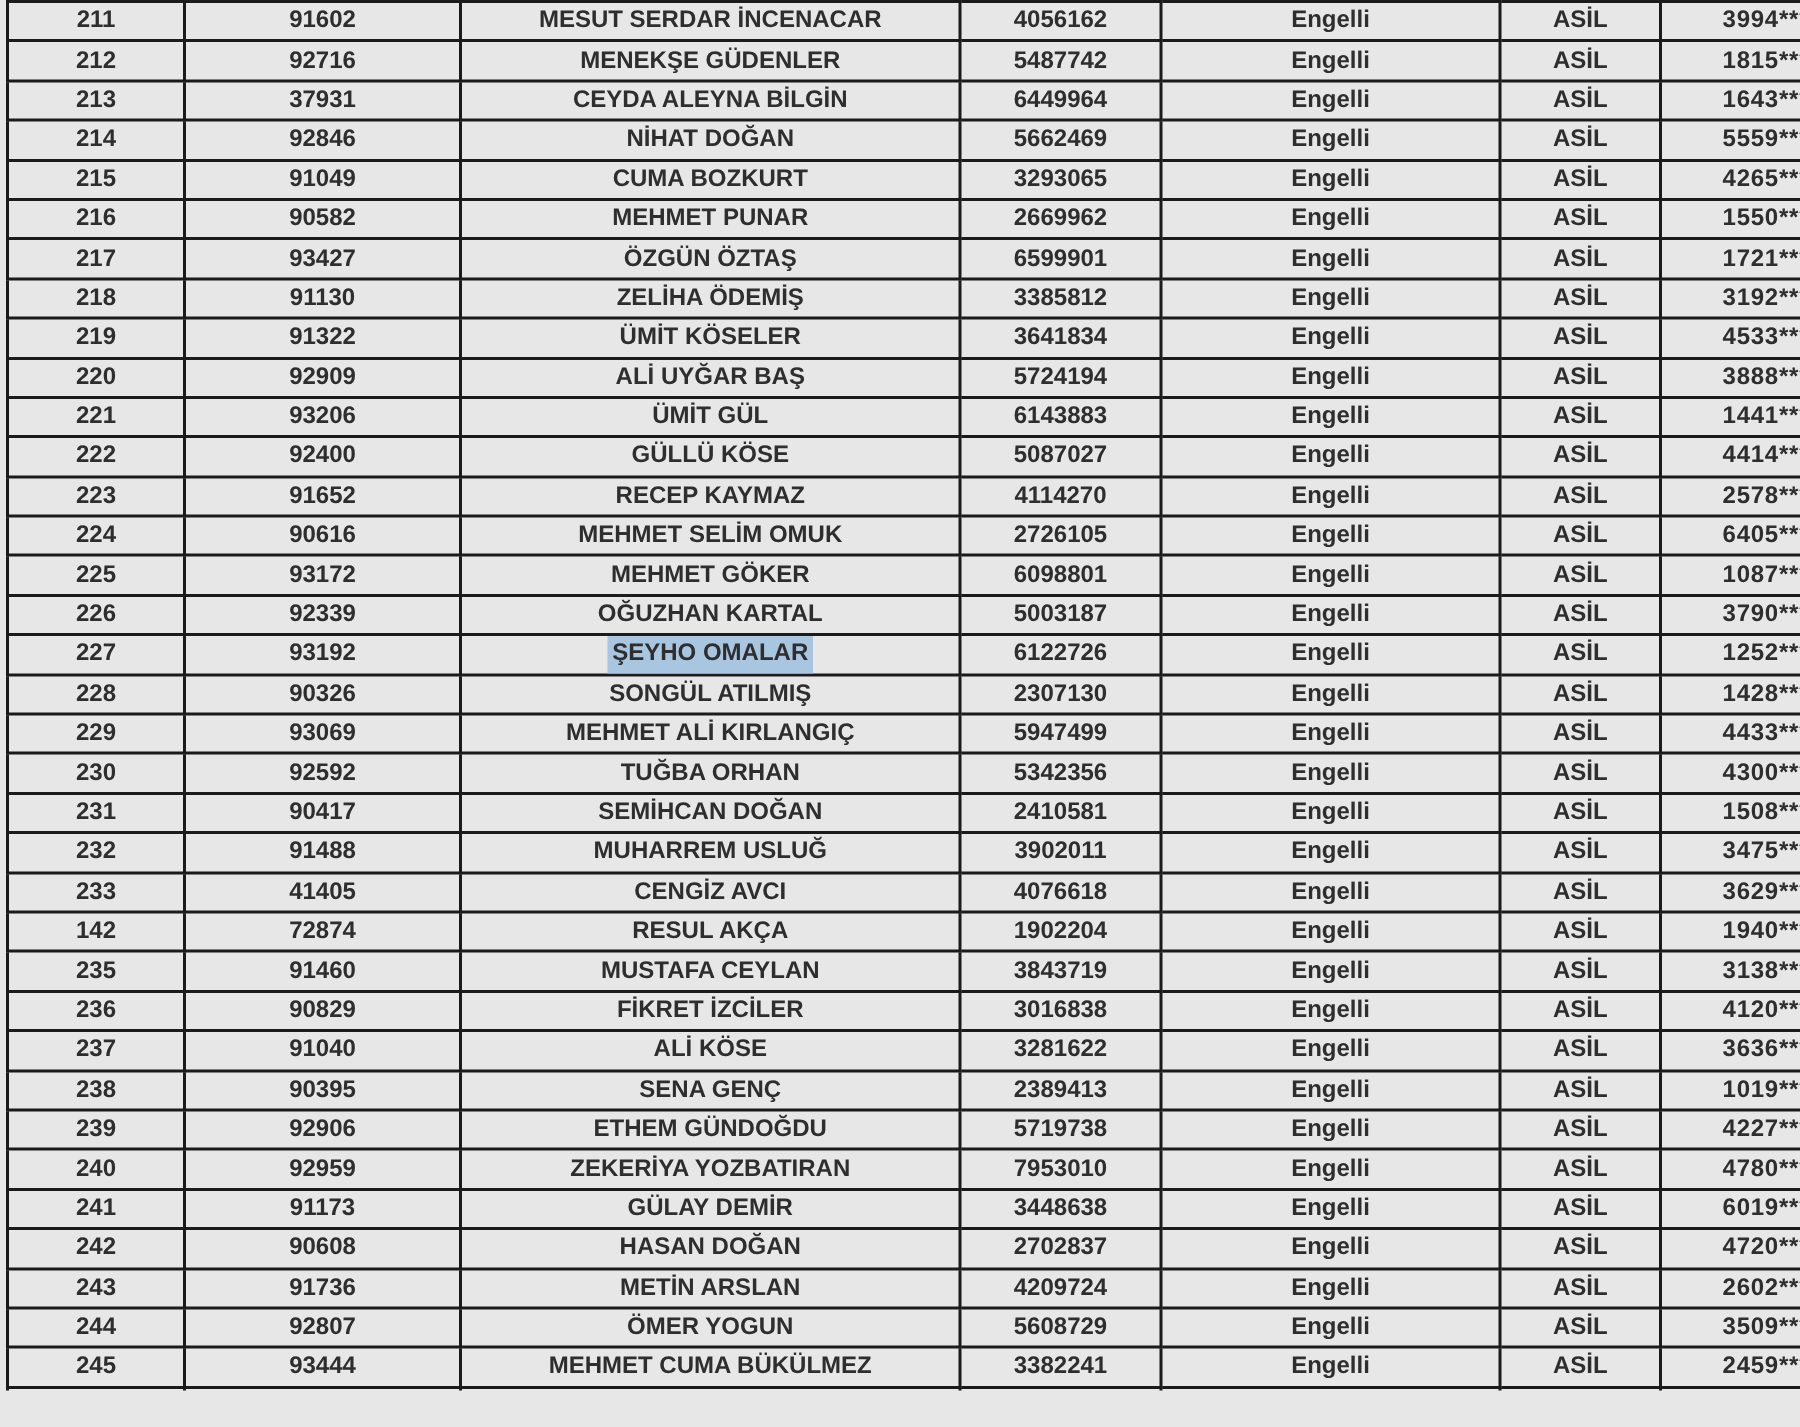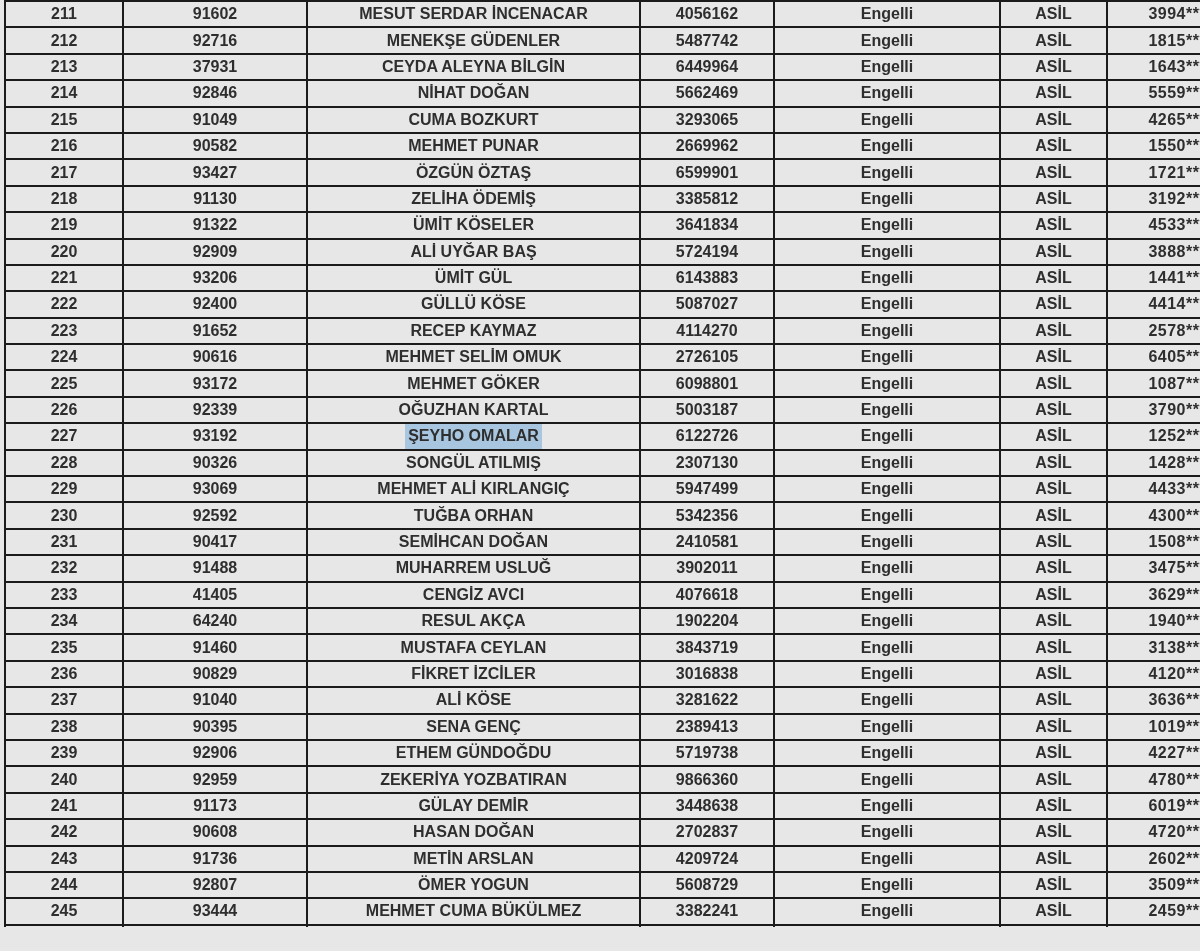--- a/index.html
+++ b/index.html
@@ -269,22 +269,22 @@
         <tr>
           <td>233</td>
           <td>41405</td>
           <td>CENGİZ AVCI</td>
           <td>4076618</td>
           <td class="col-status">Engelli</td>
           <td>ASİL</td>
           <td class="col-masked">3629*****</td>
         </tr>
         <tr>
-          <td>234</td>
-          <td>64240</td>
+          <td>142</td>
+          <td>72874</td>
           <td>RESUL AKÇA</td>
           <td>1902204</td>
           <td class="col-status">Engelli</td>
           <td>ASİL</td>
           <td class="col-masked">1940*****</td>
         </tr>
         <tr>
           <td>235</td>
           <td>91460</td>
           <td>MUSTAFA CEYLAN</td>
@@ -326,21 +326,21 @@
           <td>ETHEM GÜNDOĞDU</td>
           <td>5719738</td>
           <td class="col-status">Engelli</td>
           <td>ASİL</td>
           <td class="col-masked">4227*****</td>
         </tr>
         <tr>
           <td>240</td>
           <td>92959</td>
           <td>ZEKERİYA YOZBATIRAN</td>
-          <td>9866360</td>
+          <td>7953010</td>
           <td class="col-status">Engelli</td>
           <td>ASİL</td>
           <td class="col-masked">4780*****</td>
         </tr>
         <tr>
           <td>241</td>
           <td>91173</td>
           <td>GÜLAY DEMİR</td>
           <td>3448638</td>
           <td class="col-status">Engelli</td>

